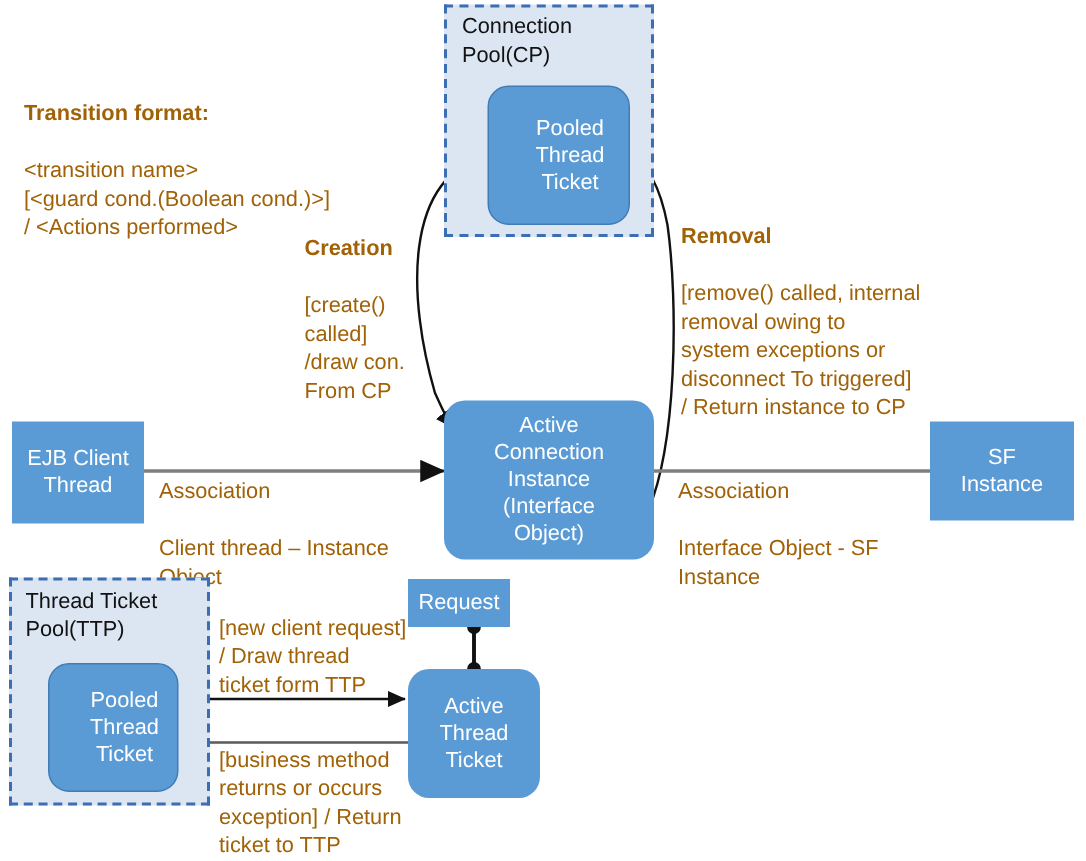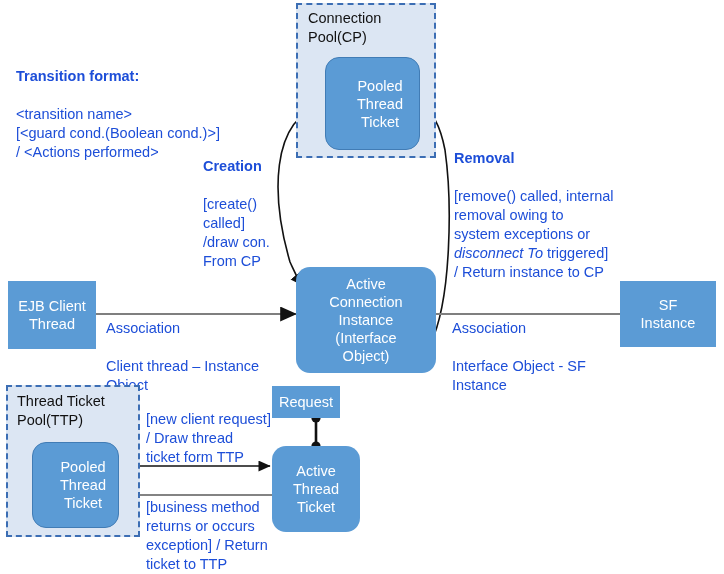--- a/index.html
+++ b/index.html
@@ -18,25 +18,25 @@
     height: 574px;
     background: #ffffff;
     overflow: hidden;
   }
 
   
   .txt {
     position: absolute;
     font-size: 14.5px;
     line-height: 19px;
-    color: #1d4ed8;
+    color: #a16207;
     white-space: pre-line;
   }
   .lbl-title { font-weight: bold; font-size: 14.5px; line-height: 19px; }
-  .ital { font-style: italic; }
+  .ital { }
 
   
   .node {
     position: absolute;
     background: #5B9BD5;
     color: #ffffff;
     display: flex;
     align-items: center;
     justify-content: center;
     text-align: center;

